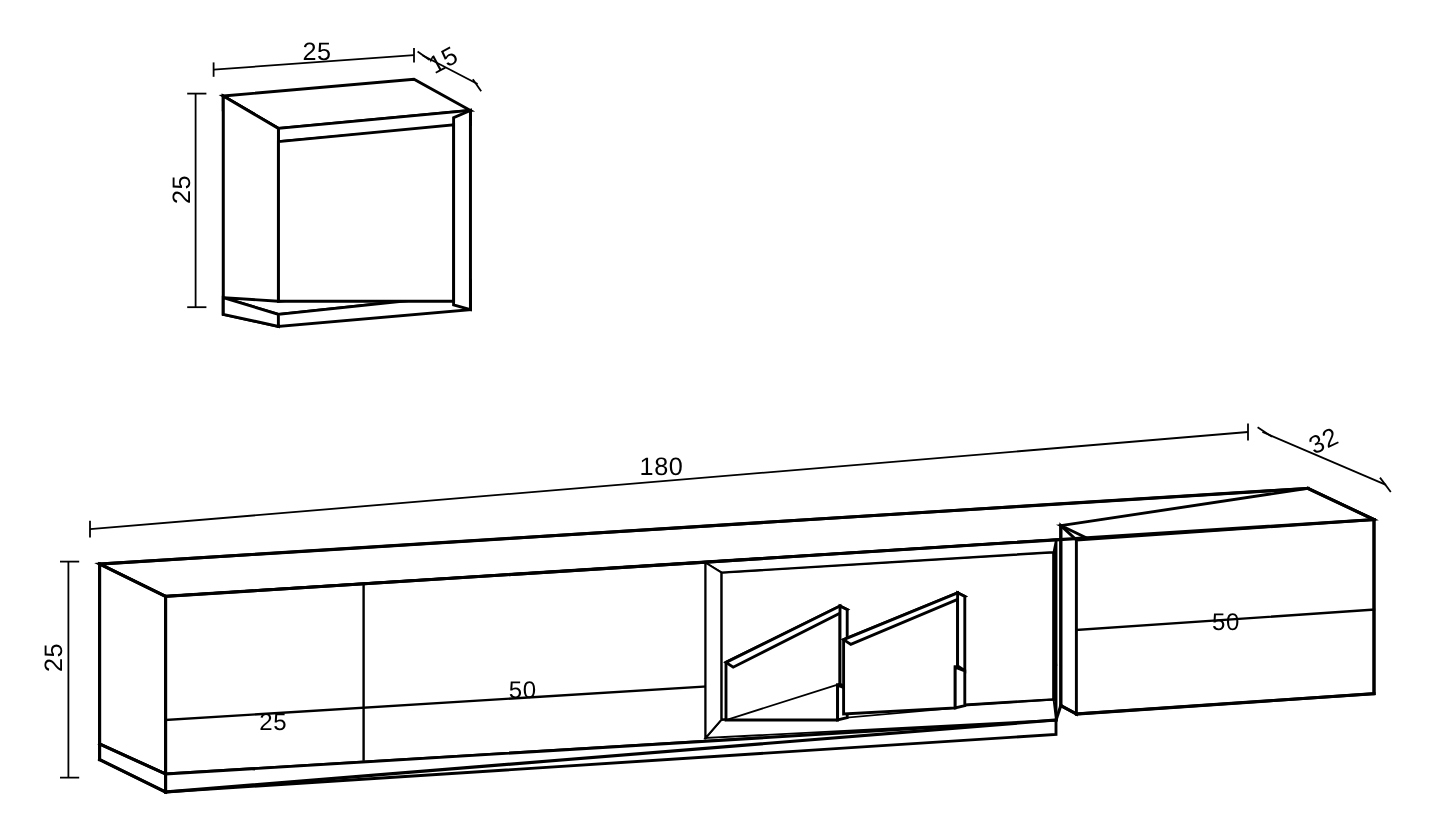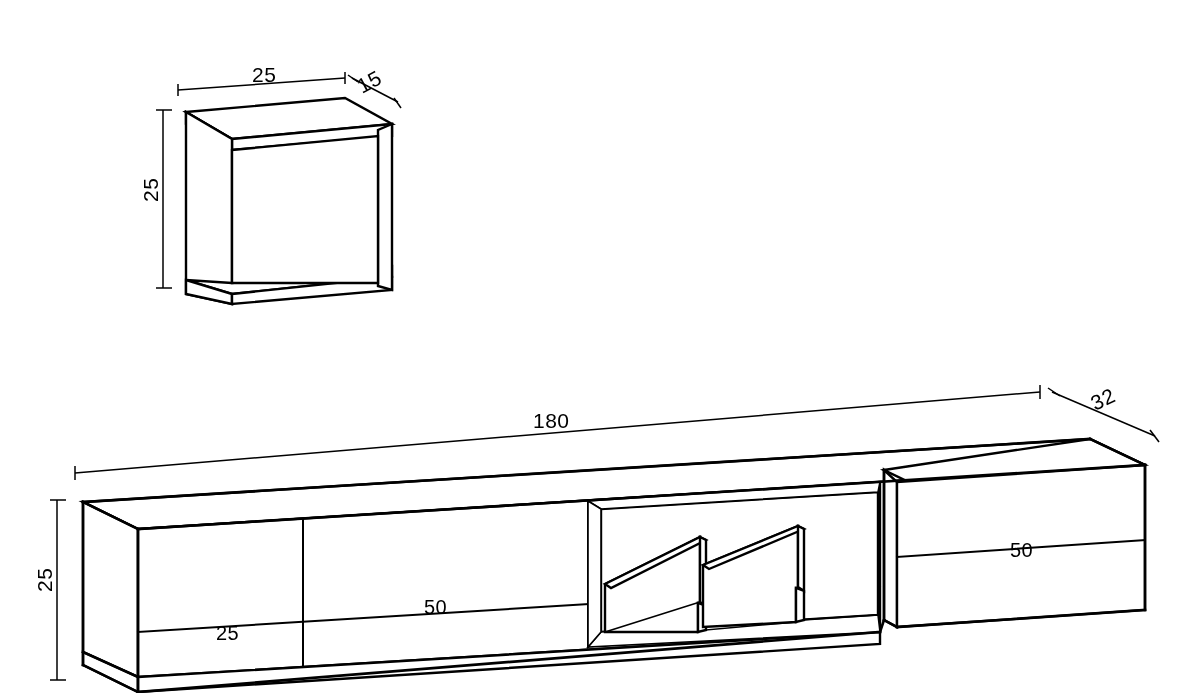--- a/index.html
+++ b/index.html
@@ -2,21 +2,21 @@
 <html><head>
 <meta charset="utf-8">
 <title>Furniture Dimension Drawing</title>
 <style>
   html,body{margin:0;padding:0;background:#ffffff;}
   body{
     width:1200px;height:693px;overflow:hidden;position:relative;
     font-family:"Liberation Sans","DejaVu Sans",sans-serif;
     color:#000000;
   }
-  #stage{position:absolute;left:0;top:0;width:1200px;height:552px;margin-top:32px;}
+  #stage{position:absolute;left:0;top:0;width:1200px;height:552px;}
   svg#drawing{display:block;width:1200px;height:693px;}
   .ln{stroke:#000000;fill:none;stroke-linecap:square;stroke-linejoin:miter;}
   .thick{stroke-width:2.6;}
   .med{stroke-width:2.0;}
   .thin{stroke-width:1.5;}
   .dim{stroke:#000000;fill:none;stroke-width:1.5;stroke-linecap:butt;}
   .face{fill:#ffffff;stroke:#000000;stroke-width:2.4;stroke-linejoin:miter;}
   .face-thin{fill:#ffffff;stroke:#000000;stroke-width:1.6;stroke-linejoin:miter;}
   text.dimtext{
     font-family:"Liberation Sans","DejaVu Sans",sans-serif;

